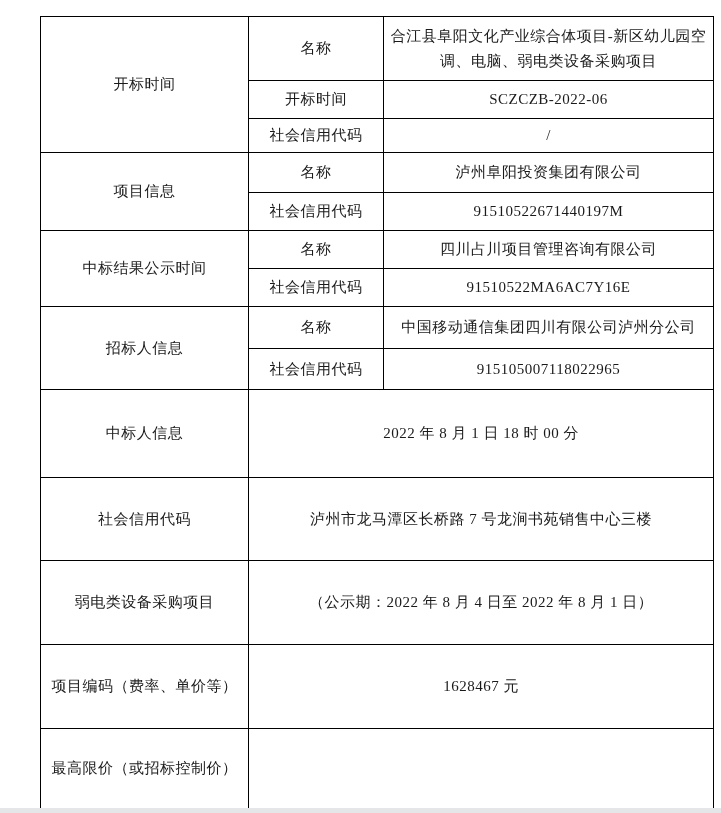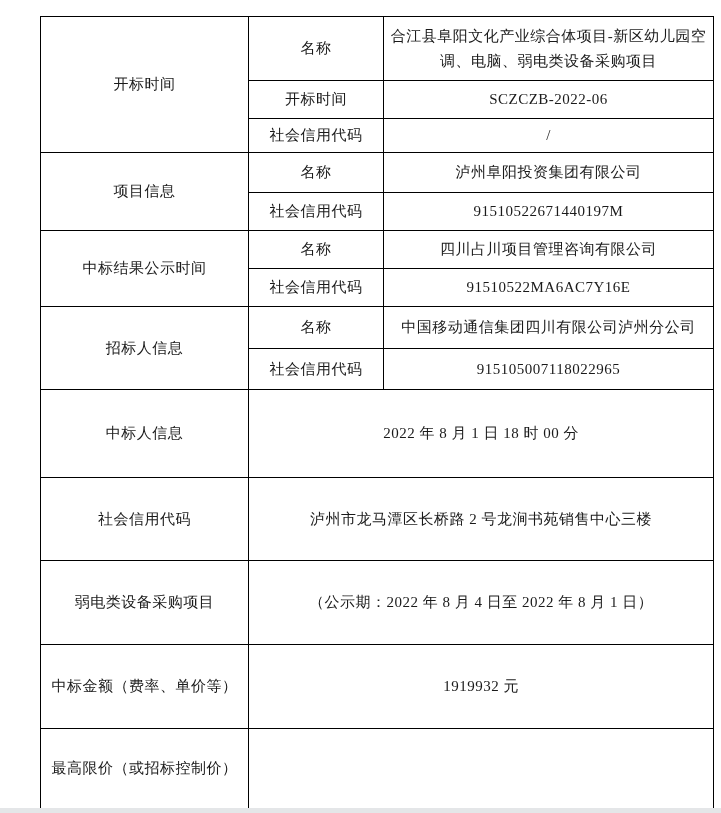--- a/index.html
+++ b/index.html
@@ -116,31 +116,31 @@
       <td class="val">915105007118022965</td>
     </tr>
 
     <tr style="height:88px">
       <td class="sec">中标人信息</td>
       <td class="val" colspan="2">2022 年 8 月 1 日 18 时 00 分</td>
     </tr>
 
     <tr style="height:83px">
       <td class="sec">社会信用代码</td>
-      <td class="val" colspan="2">泸州市龙马潭区长桥路 2 号龙涧书苑销售中心三楼</td>
+      <td class="val" colspan="2">泸州市龙马潭区长桥路 7 号龙涧书苑销售中心三楼</td>
     </tr>
 
     <tr style="height:84px">
       <td class="sec">弱电类设备采购项目</td>
       <td class="val" colspan="2">（公示期：2022 年 8 月 4 日至 2022 年 8 月 1 日）</td>
     </tr>
 
     <tr style="height:84px">
-      <td class="sec">中标金额（费率、单价等）</td>
-      <td class="val" colspan="2">1919932 元</td>
+      <td class="sec">项目编码（费率、单价等）</td>
+      <td class="val" colspan="2">1628467 元</td>
     </tr>
 
     <tr class="last" style="height:80px">
       <td class="sec">最高限价（或招标控制价）</td>
       <td class="val" colspan="2"></td>
     </tr>
   </tbody>
     </table>
 
   <div class="page-edge"></div>

